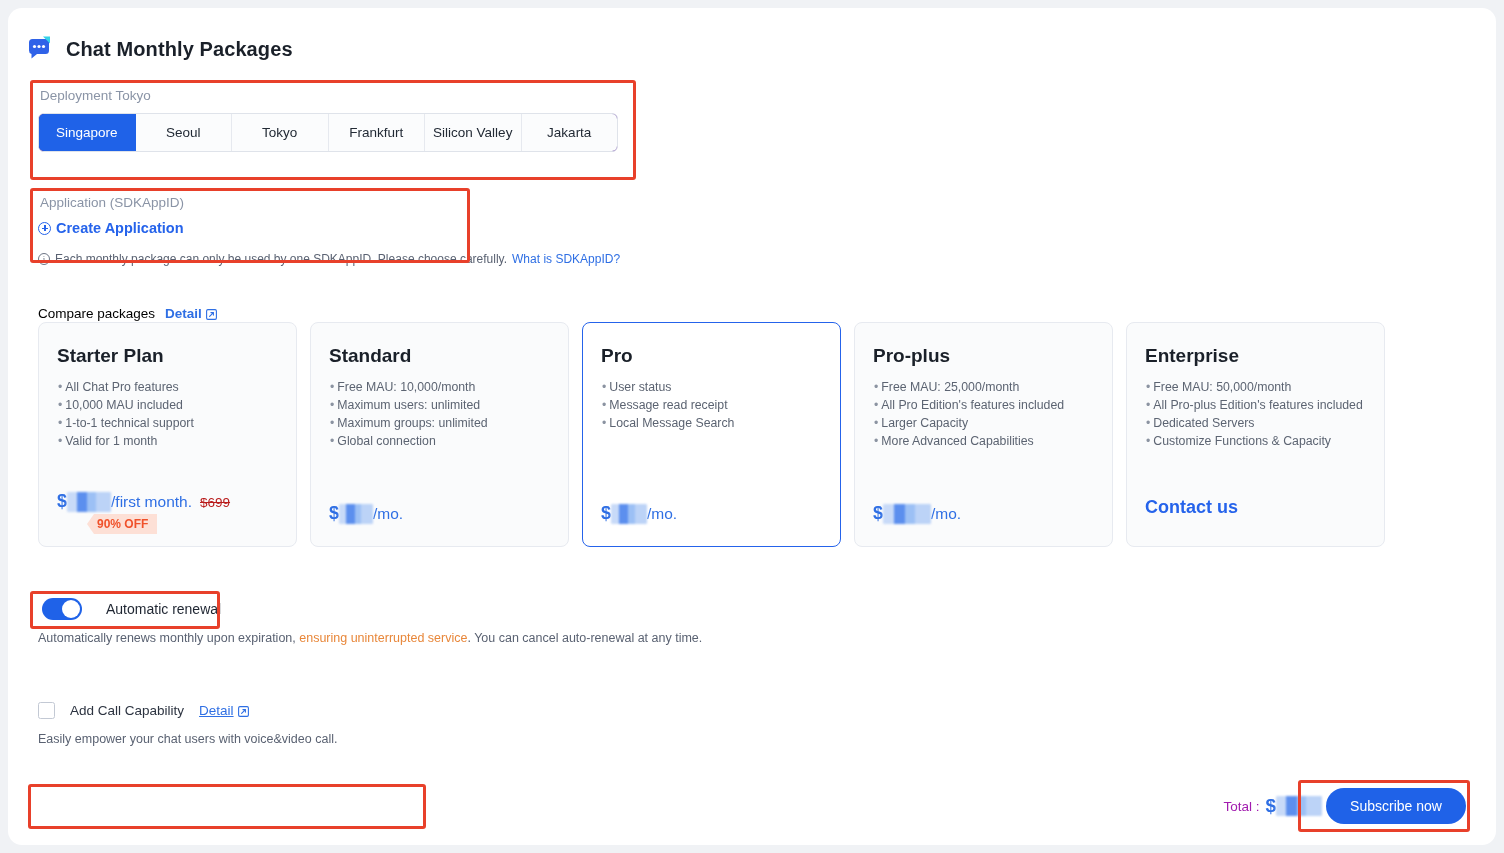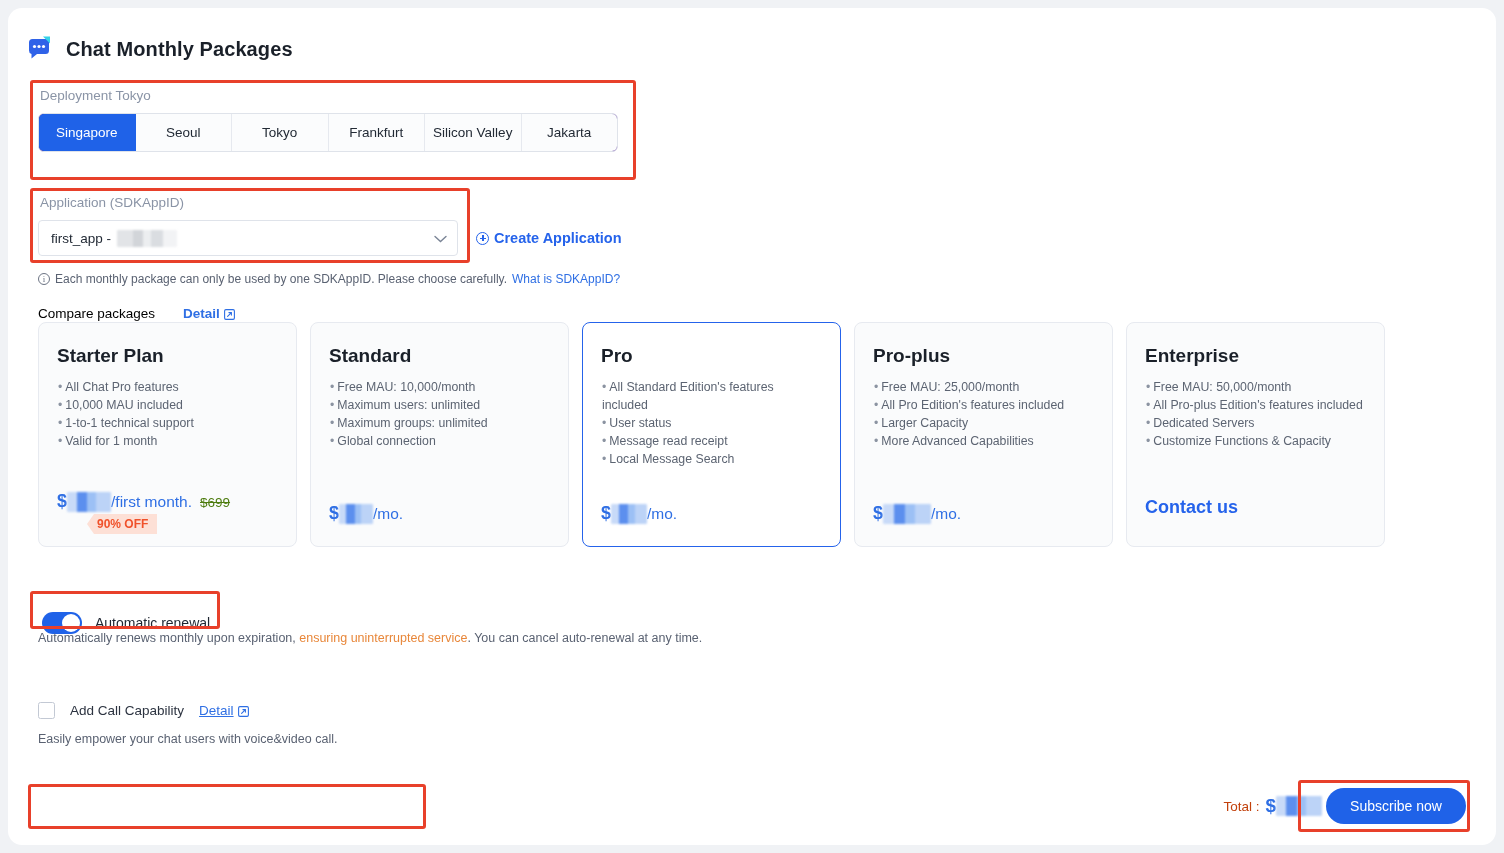--- a/index.html
+++ b/index.html
@@ -61,21 +61,21 @@
   .circ-plus::after  { top: 2.5px; left: 5.2px; height: 6.2px; width: 1.4px; }
 
   .tip-row { display: flex; align-items: center; gap: 5px; font-size: 12px; color: #5a6272;
              margin-top: 16px; }
   .i-circ { width: 12px; height: 12px; border: 1.1px solid #6c7484; border-radius: 50%;
             font-size: 9px; line-height: 10px; text-align: center; color: #6c7484; flex: none;
             font-family: "Liberation Serif", serif; }
   .link-blue { color: #2f6fe4; cursor: pointer; }
 
   .compare-row { position: absolute; left: 30px; top: 298px; display: flex; align-items: center;
-                 gap: 28px; font-size: 13.5px; color: #4b5costs; }
+                 gap: 10px; font-size: 13.5px; color: #4b5costs; }
   .compare-label { font-size: 13.5px; color: #4d5costs; }
   .detail-link { color: #2f6fe4; font-weight: bold; font-size: 13.5px; cursor: pointer;
                  display: flex; align-items: center; gap: 4px; }
   .ext-ico { width: 11px; height: 11px; position: relative; display: inline-block; }
 
   
   .cards { position: absolute; left: 30px; top: 314px; display: flex; gap: 13px; }
   .card {
     width: 259px; height: 225px; border-radius: 8px; border: 1px solid #e7eaf0;
     background: #fafbfc; padding: 22px 18px 0 18px; position: relative; cursor: pointer;
@@ -88,32 +88,32 @@
            gap: 8px; }
   .price-main { font-size: 18px; color: #2f6fe4; font-weight: bold; display: flex;
                 align-items: center; }
   .mask-blue {
     display: inline-block; height: 20px; border-radius: 1px; vertical-align: middle;
     background: linear-gradient(90deg,#c8daf8 0 22%,#5c8fee 22% 46%,#9cc0f5 46% 66%,
                 #bcd3f7 66% 100%);
     filter: blur(1.3px);
   }
   .price-unit { font-size: 15.5px; color: #2f6fe4; font-weight: normal; }
-  .price-old { font-size: 13.5px; color: #4d7c0f; text-decoration: line-through; }
+  .price-old { font-size: 13.5px; color: #b91c1c; text-decoration: line-through; }
   .badge-off {
     position: absolute; left: 48px; bottom: 12px; background: #fde0d6; color: #f0512a;
     font-size: 12px; font-weight: bold; padding: 3px 9px 3px 10px;
     clip-path: polygon(7px 0, 100% 0, 100% 100%, 7px 100%, 0 50%);
   }
   .contact-us { position: absolute; left: 18px; bottom: 28px; font-size: 18px; font-weight: bold;
                 color: #2563eb; cursor: pointer; }
 
   
   .renew-wrap { position: absolute; left: 30px; top: 586px; display: flex; align-items: center;
-                gap: 13px; padding: 18px 10px 6px 4px; }
+                gap: 24px; padding: 4px 10px 6px 4px; }
   .toggle { width: 40px; height: 22px; border-radius: 11px; background: #1f62e8;
             position: relative; flex: none; cursor: pointer; }
   .toggle .knob { position: absolute; right: 2px; top: 2px; width: 18px; height: 18px;
                   background: #fff; border-radius: 50%; }
   .renew-label { font-size: 14px; color: #1e2531; }
   .renew-sub { position: absolute; left: 30px; top: 623px; font-size: 12.5px; color: #5a6272; }
   .orange { color: #e8873a; }
 
   
   .call-wrap { position: absolute; left: 30px; top: 694px; display: flex; align-items: center;
@@ -131,21 +131,21 @@
   .cbox.checked { background: #1f62e8; border-color: #1f62e8; position: relative; }
   .cbox.checked::after { content: ""; position: absolute; left: 5.2px; top: 2.1px; width: 4.5px;
                          height: 8.5px; border: solid #fff; border-width: 0 2px 2px 0;
                          transform: rotate(42deg); }
   .agree-txt { font-size: 13.5px; color: #1e2531; }
   .agree-link { color: #2f6fe4; text-decoration: underline; cursor: pointer; }
 
   
   .total-wrap { position: absolute; right: 174px; top: 787px; display: flex; align-items: center;
                 gap: 6px; }
-  .total-label { font-size: 13.5px; color: #c2410c; }
+  .total-label { font-size: 13.5px; color: #a21caf; }
   .total-amt { font-size: 19px; font-weight: bold; color: #2f6fe4; display: flex;
                align-items: center; }
   .subscribe {
     position: absolute; right: 30px; top: 780px; width: 140px; height: 36px; border-radius: 18px;
     background: #1f62e8; color: #ffffff; font-size: 14px; border: none; cursor: pointer;
   }
 </style>
 </head>
 <body>
 
@@ -174,29 +174,20 @@
       <div class="region-tab">Frankfurt</div>
       <div class="region-tab">Silicon Valley</div>
       <div class="region-tab">Jakarta</div>
     </div>
   </div>
   <div class="hl" style="left:22px; top:72px; width:606px; height:100px;"></div>
 
   <div class="app-wrap">
     <div class="section-label">Application (SDKAppID)</div>
     <div class="app-row">
-      <div class="app-select">
-        <span>first_app -</span>
-        <span class="blur-mask mask-grey" style="width:60px; margin-left:6px;"></span>
-        <span class="chev">
-          <svg width="13" height="8" viewBox="0 0 13 8">
-              <path d="M1 1.5 L6.5 6.5 L12 1.5" stroke="#7a8496" stroke-width="1.4" fill="none" stroke-linecap="round"></path>
-            </svg>
-        </span>
-      </div>
       <div class="create-app">
         <span class="circ-plus"></span>
         <span>Create Application</span>
       </div>
     </div>
     <div class="tip-row">
       <span class="i-circ">i</span>
       <span>Each monthly package can only be used by one SDKAppID. Please choose carefully.</span>
       <span class="link-blue">What is SDKAppID?</span>
     </div>
@@ -245,21 +236,20 @@
         <span class="price-main">
           <span>$</span>
           <span class="blur-mask mask-blue" style="width:34px;"></span>
           <span class="price-unit">/mo.</span>
         </span>
       </div>
     </div>
 
     <div class="card selected">
       <div class="card-title">Pro</div>
-      <div class="feat"><span class="b">•</span><span>All Standard Edition's features included</span></div>
       <div class="feat"><span class="b">•</span><span>User status</span></div>
       <div class="feat"><span class="b">•</span><span>Message read receipt</span></div>
       <div class="feat"><span class="b">•</span><span>Local Message Search</span></div>
       <div class="price" style="bottom:22px;">
         <span class="price-main">
           <span>$</span>
           <span class="blur-mask mask-blue" style="width:36px;"></span>
           <span class="price-unit">/mo.</span>
         </span>
       </div>

